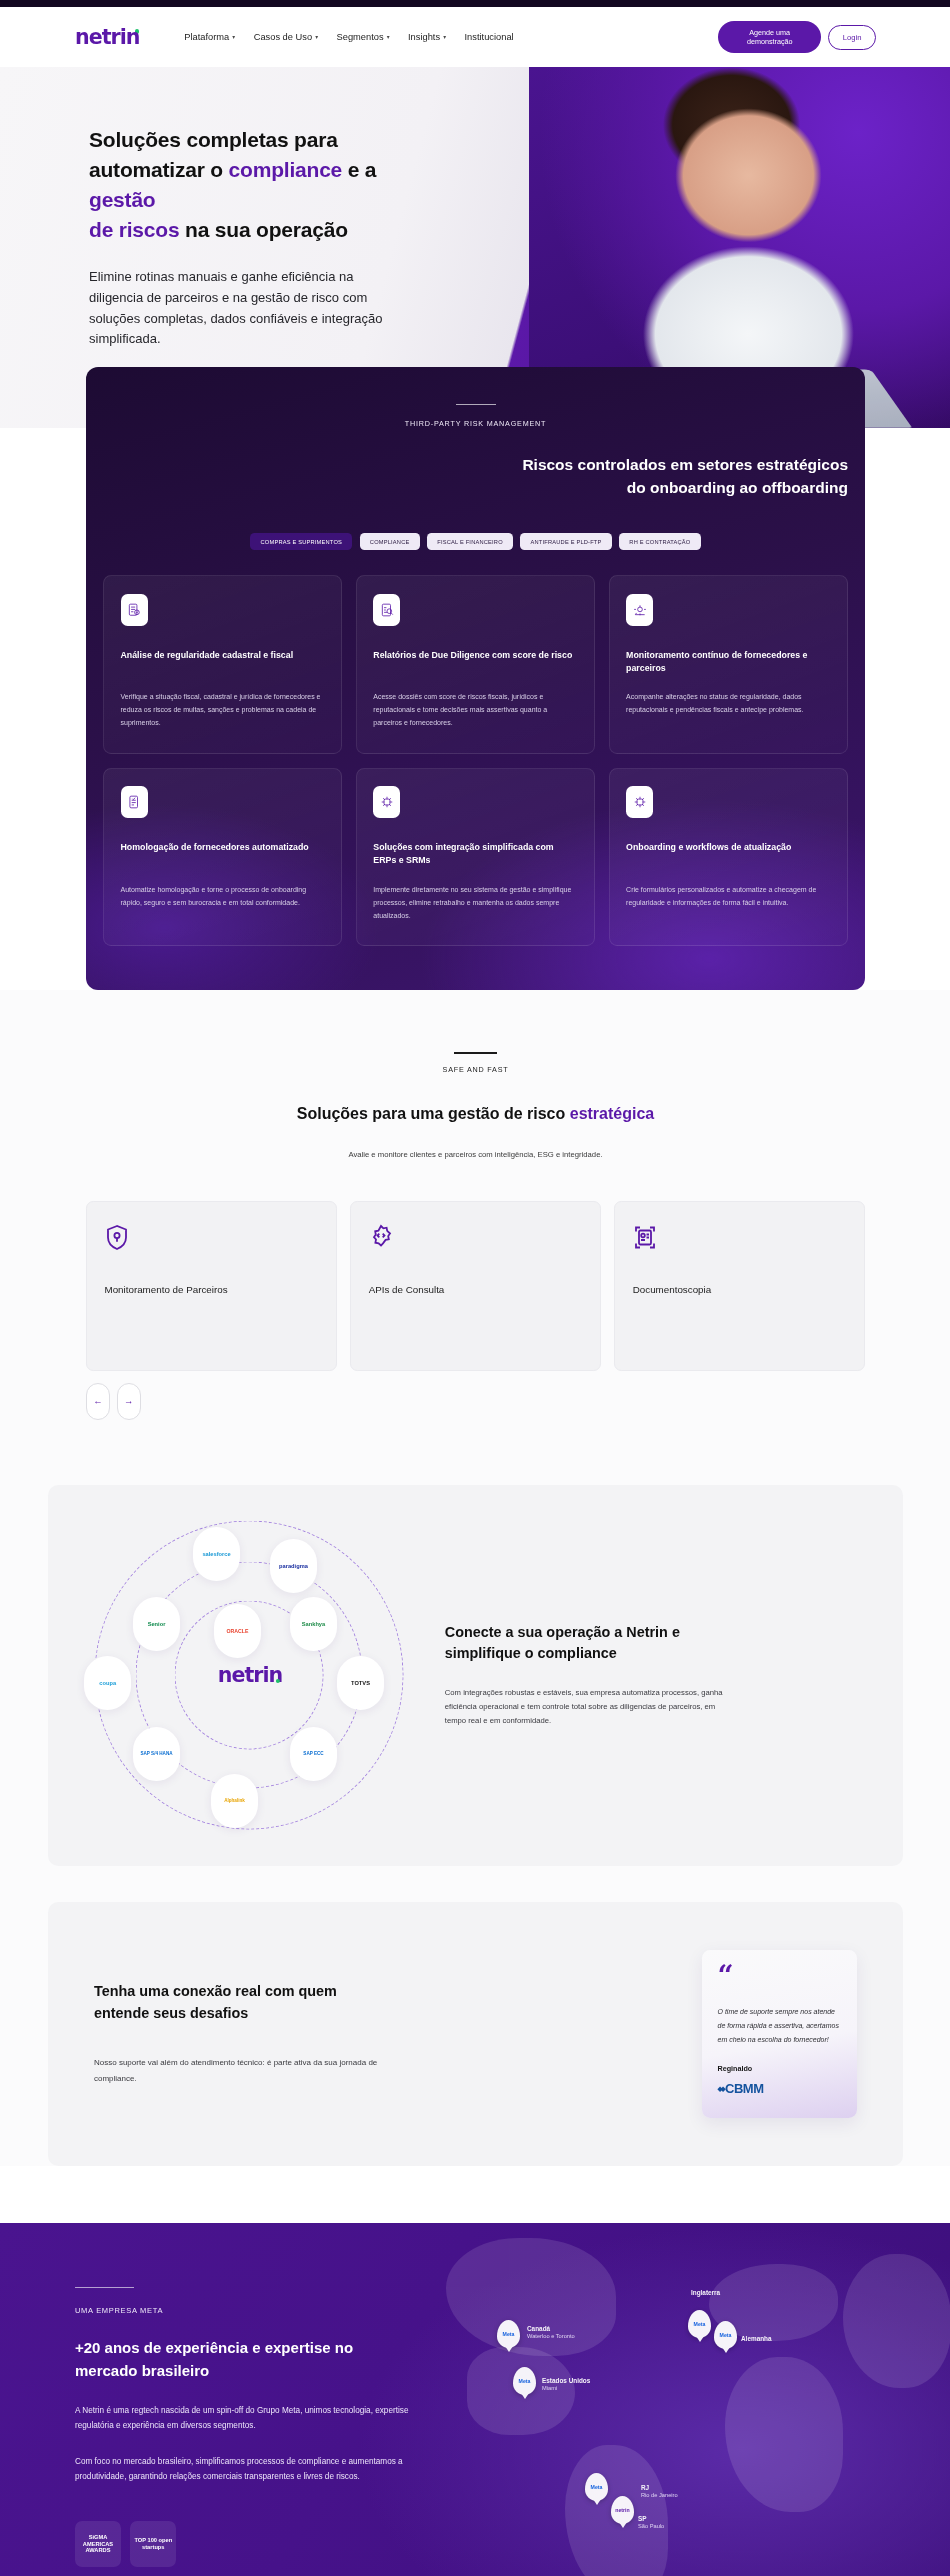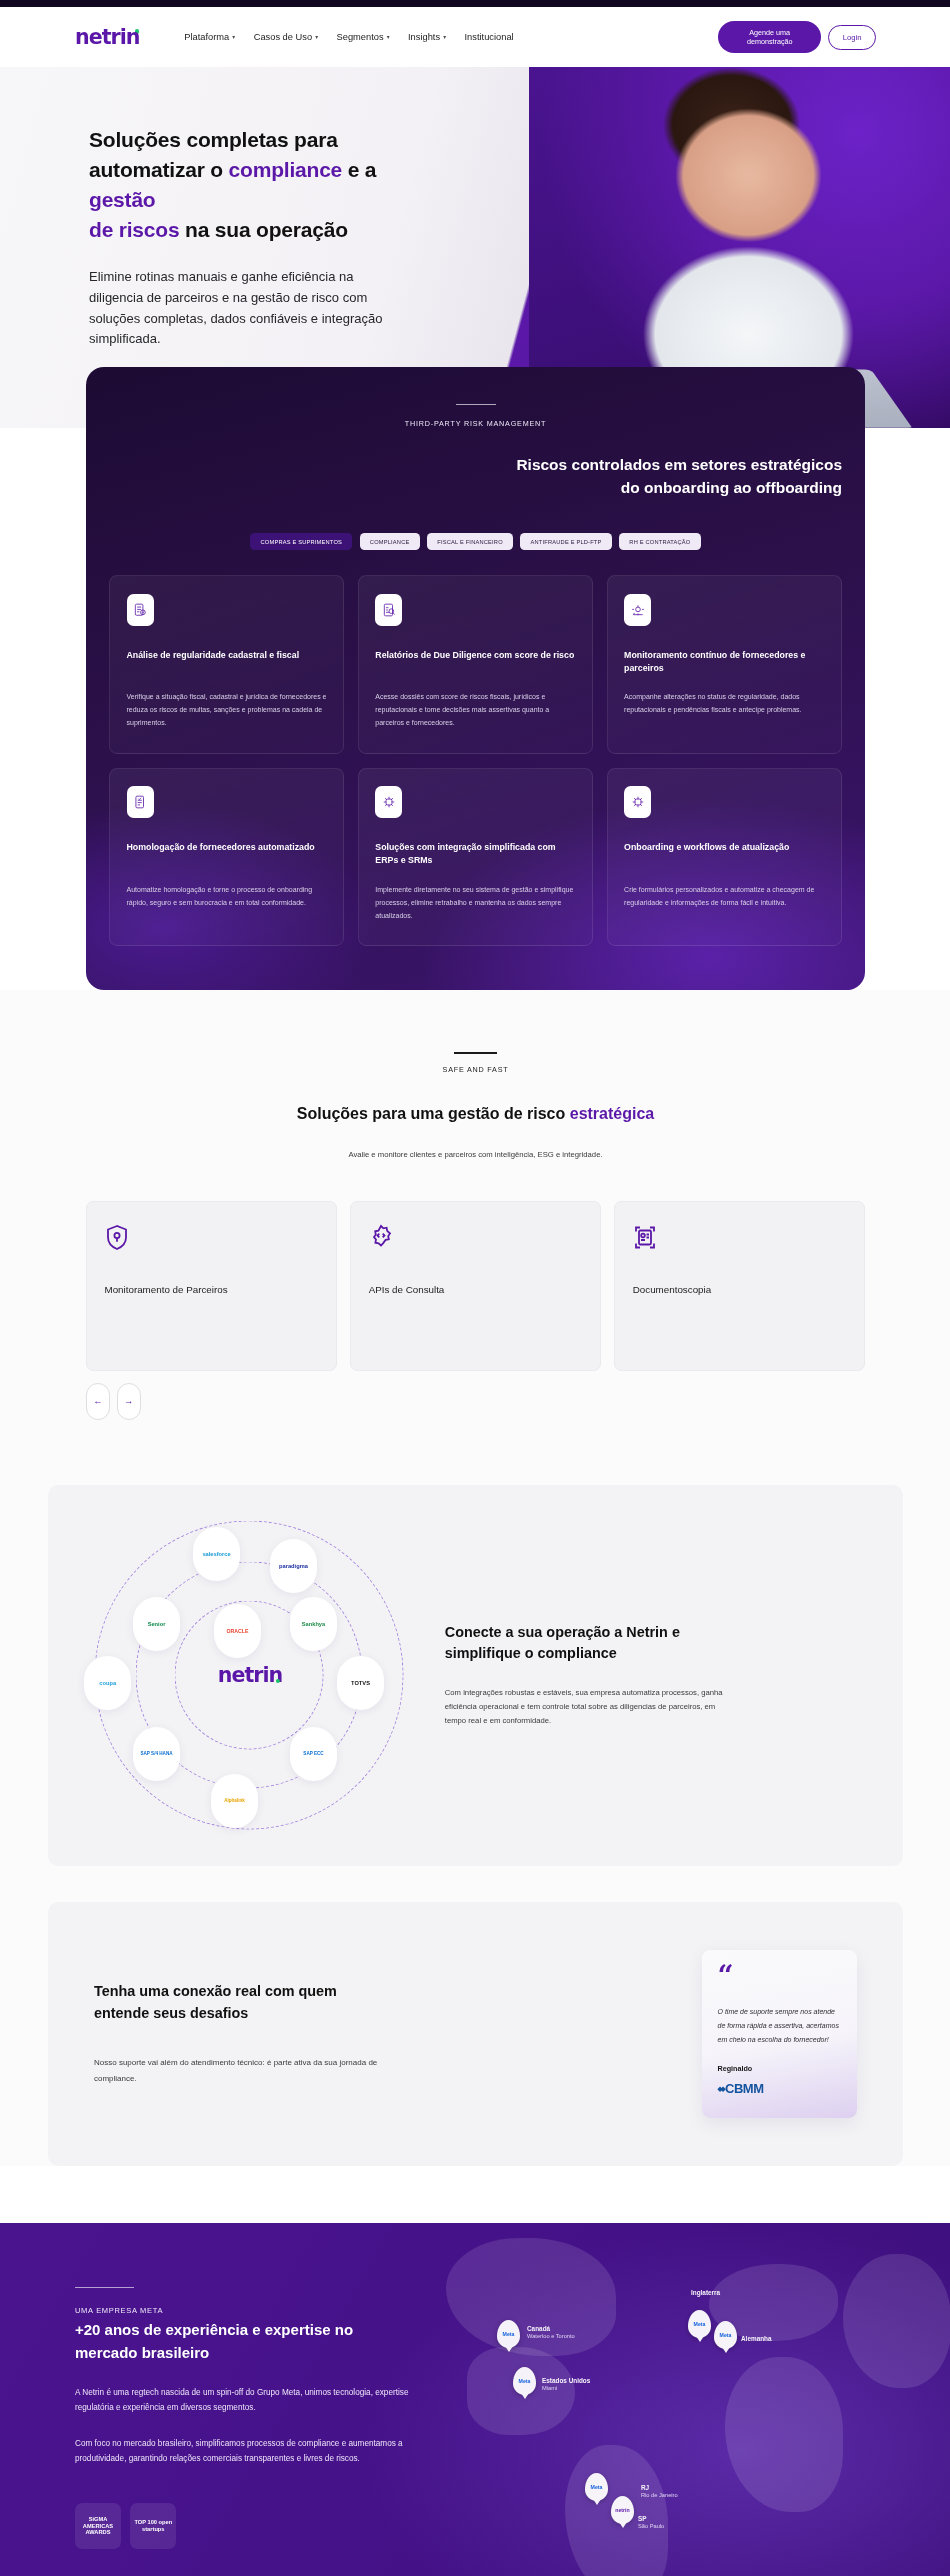--- a/index.html
+++ b/index.html
@@ -50,21 +50,21 @@
   .clients{position:relative;z-index:3;display:flex;align-items:center;gap:28px;padding:24px 0 0 89px;filter:grayscale(1);opacity:.62}
   .cl{font-size:14px;color:#555;white-space:nowrap}
   .cl.unipar{font-weight:400;letter-spacing:-0.3px}
   .cl.sicredi{font-weight:700;font-style:italic;font-size:12px;display:flex;align-items:center;gap:3.6px}
   .cl.sicredi::before{content:"✻";font-size:11.3px;font-style:normal}
   .cl.lorenzetti{font-weight:700;font-style:italic;font-size:10.8px;letter-spacing:0.2px}
   .cl.eternit{font-family:"DejaVu Serif",serif;font-weight:700;font-size:14.4px}
 
   
   .tprm-wrap{position:relative;margin:-61px auto 0;width:779px;z-index:5}
-  .tprm{border-radius:18px;padding:37px 23px 44px;
+  .tprm{border-radius:12px;padding:37px 17px 44px;
     background:
       radial-gradient(ellipse 464px 258px at 80% 95%, #5a21a8 0%, rgba(90,33,168,0) 62%),
       radial-gradient(ellipse 361px 206px at 10% 90%, #4a1a90 0%, rgba(74,26,144,0) 60%),
       linear-gradient(165deg,#1d0b33 0%,#2b1049 45%,#3d1570 100%);
   }
   .eyebrow-rule{width:40px;height:1px;background:rgba(255,255,255,.65);margin:0 auto 13.4px}
   .eyebrow{text-align:center;font-size:7.2px;letter-spacing:0.8px;color:#efe9f7;text-transform:uppercase}
   .tprm h2{margin-top:25px;text-align:right;font-size:15.5px;line-height:1.5;color:#fff;font-weight:700}
   .pills{display:flex;justify-content:center;gap:7.2px;margin-top:34px;flex-wrap:wrap}
   .pill{background:#efeaf6;color:#2a1a40;border-radius:4.6px;padding:5.7px 10.3px;font-size:5.7px;letter-spacing:0.2px;cursor:pointer;white-space:nowrap}
@@ -120,21 +120,21 @@
   .cbmm::before{content:"◆◆";font-size:6.7px;letter-spacing:-2.1px}
 
   
   .band{margin-top:57px;position:relative;overflow:hidden;min-height:412px;
       background:radial-gradient(ellipse 618px 361px at 78% 55%, #5b2ba8 0%, rgba(91,43,168,0) 62%),
                  linear-gradient(120deg,#4a148f 0%,#46128a 40%,#3c0f7a 100%);}
   .band-inner{display:flex;padding:64px 75px 62px;gap:20.6px}
   .band-l{flex:0 0 361px;color:#fff}
   .band-rule{width:59px;height:1px;background:rgba(255,255,255,.6)}
   .band-eyebrow{margin-top:18.5px;font-size:7.5px;letter-spacing:0.7px;text-transform:uppercase;color:#efe9f9}
-  .band-l h2{margin-top:4px;font-size:15px;line-height:1.5;font-weight:700}
+  .band-l h2{margin-top:22px;font-size:15px;line-height:1.5;font-weight:700}
   .band-l p{margin-top:20.6px;font-size:8.2px;line-height:1.85;color:#eee6fb;max-width:355px}
   .badges{display:flex;gap:9.3px;margin-top:37px}
   .badge{width:46px;height:46px;border-radius:7.2px;background:rgba(255,255,255,.09);display:flex;align-items:center;justify-content:center;text-align:center;font-size:5.7px;font-weight:700;color:#fff;line-height:1.15}
   .map{position:absolute;right:0;top:0;width:515px;height:100%;opacity:.95}
   .landmass{position:absolute;background:rgba(255,255,255,.12);border-radius:46% 54% 38% 62%}
   .pin{position:absolute;width:23px;height:28px;background:#fff;border-radius:50% 50% 50% 50%/58% 58% 42% 42%;display:flex;align-items:center;justify-content:center;font-size:5.2px;font-weight:700;color:#1668e3;box-shadow:0 1.5px 5.2px rgba(0,0,0,.25)}
   .pin::after{content:"";position:absolute;bottom:-4.6px;left:50%;transform:translateX(-50%);border-left:4.6px solid transparent;border-right:4.6px solid transparent;border-top:6.7px solid #fff}
   .pin-lbl{position:absolute;color:#fff;font-size:6.4px;font-weight:700;line-height:1.3;white-space:nowrap}
   .pin-lbl span{display:block;font-weight:400;font-size:5.7px;color:#e6dcf7}
 </style>

